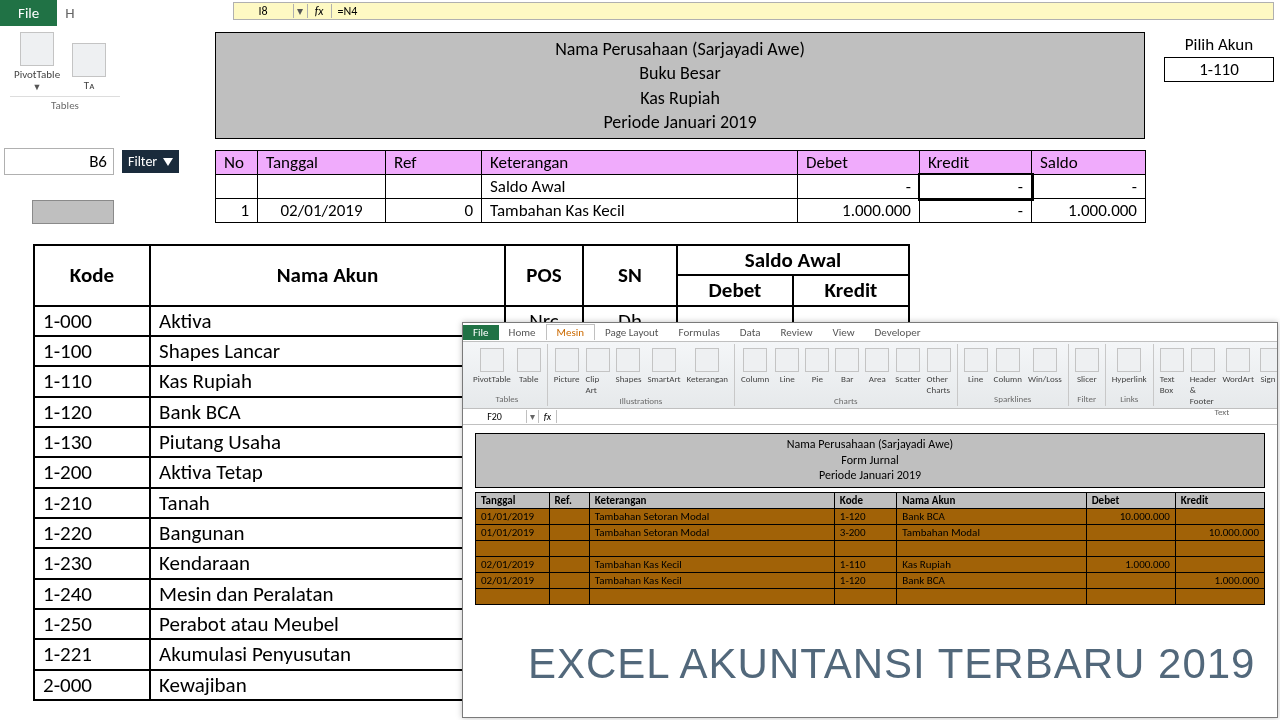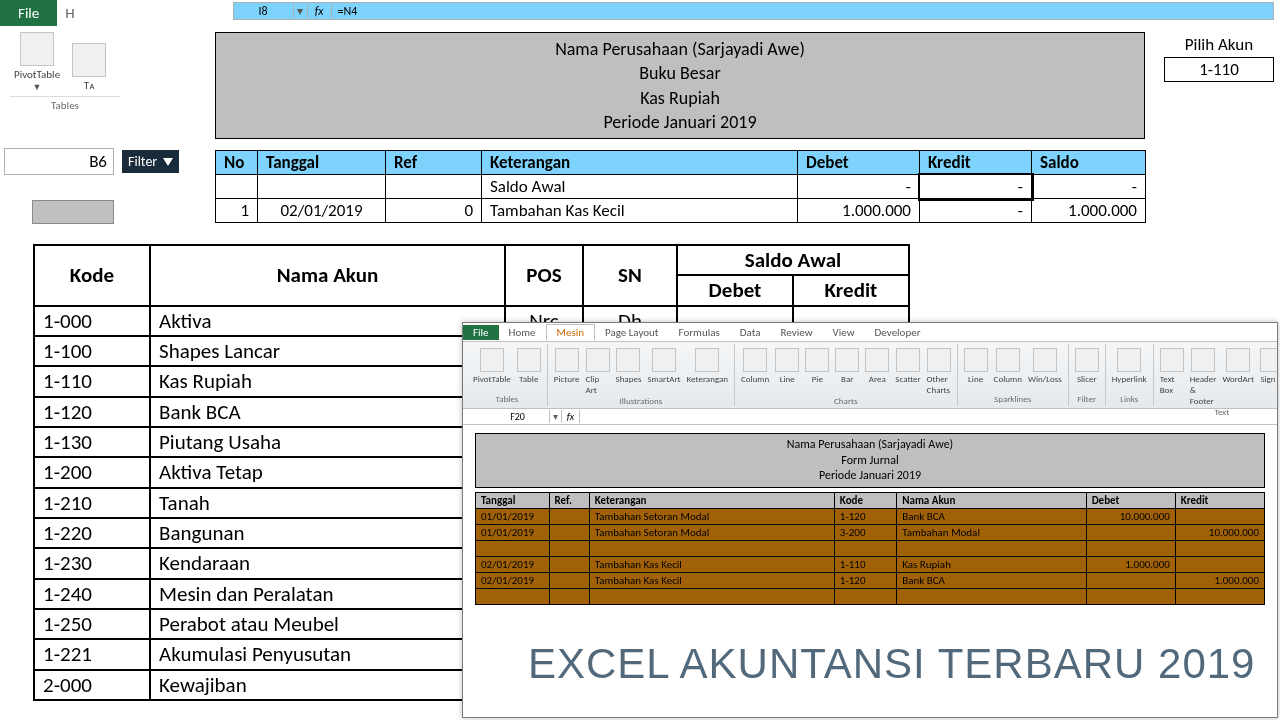--- a/index.html
+++ b/index.html
@@ -3,21 +3,21 @@
 <meta charset="utf-8">
 <style>
   * { box-sizing: border-box; margin: 0; padding: 0; }
   body { font-family: Calibri, Arial, sans-serif; background: #fff; width: 1280px; height: 720px; overflow: hidden; font-size: 13px; color: #000; position: relative; }
 
   
   .top-bar { display: flex; align-items: flex-start; height: 30px; }
   .file-tab { background: #207245; color: #fff; font-size: 15px; padding: 4px 18px; font-weight: 400; cursor: pointer; }
   .tab-h { padding: 4px 8px; font-size: 15px; color: #666; }
 
-  .namebox-fx { display: flex; align-items: center; border: 1px solid #b0b0b0; background: #7dd3fc; margin-left: 150px; height: 18px; flex: 1; font-size: 12px; margin-right: 6px; margin-top: 2px;}
+  .namebox-fx { display: flex; align-items: center; border: 1px solid #b0b0b0; background: #fef9c3; margin-left: 150px; height: 18px; flex: 1; font-size: 12px; margin-right: 6px; margin-top: 2px;}
   .namebox-fx .nb { width: 60px; border-right: 1px solid #b0b0b0; padding: 0 6px; text-align: center; }
   .namebox-fx .dd { width: 14px; text-align: center; color: #555; border-right: 1px solid #b0b0b0;}
   .namebox-fx .fx { width: 24px; text-align: center; font-style: italic; border-right: 1px solid #b0b0b0;}
   .namebox-fx .formula { flex: 1; padding: 0 6px; }
 
   .ribbon-chunk { position: absolute; left: 4px; top: 28px; display: flex; gap: 12px; align-items: flex-end; padding: 4px 10px 2px 10px; }
   .rb-btn { display: flex; flex-direction: column; align-items: center; font-size: 11px; color: #444; cursor: pointer; }
   .rb-btn .ico { width: 34px; height: 34px; background: #eef0f2; border: 1px solid #c4c4c4; margin-bottom: 2px; }
   .rb-btn .arrow { font-size: 9px; color: #555; }
   .rb-group-label { position: absolute; left: 10px; top: 96px; font-size: 11px; color: #6b6b6b; width: 110px; text-align: center; border-top: 1px solid #ddd; padding-top: 2px;}
@@ -32,21 +32,21 @@
   
   .bb-header { position: absolute; left: 215px; top: 32px; width: 930px; background: #bfbfbf; border: 1.5px solid #000; text-align: center; font-size: 18px; line-height: 1.35; padding: 4px 0; }
 
   .pilih { position: absolute; left: 1164px; top: 34px; width: 110px; text-align: center; font-size: 17px; }
   .pilih .lbl { margin-bottom: 2px; }
   .pilih .val { border: 1.5px solid #000; padding: 1px 4px; background: #fff; }
 
   
   .bb-table { position: absolute; left: 215px; top: 150px; border-collapse: collapse; font-size: 17px; }
   .bb-table th, .bb-table td { border: 1px solid #000; padding: 1px 8px; background: #fff; }
-  .bb-table th { background: #7dd3fc; font-weight: 700; text-align: left; }
+  .bb-table th { background: #f0abfc; font-weight: 400; text-align: left; }
   .bb-table .num { text-align: right; }
   .bb-table .ctr { text-align: center; }
 
   
   .acct-table { position: absolute; left: 33px; top: 244px; border-collapse: collapse; font-size: 21px; }
   .acct-table th, .acct-table td { border: 2px solid #000; padding: 0 8px; font-weight: 700; background: #fff; line-height: 1.35; }
   .acct-table th { font-weight: 700; }
   .acct-table th { background: #fff; }
   .acct-table .w-kode { width: 116px; }
   .acct-table .w-nama { width: 355px; }
@@ -62,21 +62,21 @@
   .inset .in-tab { padding: 1px 10px; font-size: 11px; color: #555; }
   .inset .in-tab.active { background: #fff; border: 1px solid #c0c0c0; border-bottom: none; color: #cc6a00; }
   .inset .in-ribbon { height: 68px; background: linear-gradient(#f4f6f8,#e6e9eb); border-top: 1px solid #c0c0c0; border-bottom: 1px solid #c0c0c0; display: flex; align-items: flex-end; padding: 2px 4px; gap: 0; }
   .inset .grp { display: flex; flex-direction: column; align-items: center; padding: 0 6px; border-right: 1px solid #c8c8c8; height: 100%; justify-content: space-between; }
   .inset .grp .row-ico { display: flex; gap: 6px; padding-top: 4px; }
   .inset .ico-s { width: 24px; height: 24px; background: #eef0f2; border: 1px solid #c4c4c4; }
   .inset .ico-n { display: flex; flex-direction: column; align-items: center; font-size: 9px; color: #444; }
   .inset .ico-n .ico-s { margin-bottom: 1px; }
   .inset .grp-lbl { font-size: 9px; color: #6b6b6b; padding-bottom: 2px; }
   .inset .in-fx { display: flex; align-items: center; border-bottom: 1px solid #c0c0c0; height: 16px; font-size: 10px; }
-  .inset .in-fx .nb { width: 64px; border-right: 1px solid #c0c0c0; text-align: center; padding: 0 4px; margin-left: 23px; }
+  .inset .in-fx .nb { width: 64px; border-right: 1px solid #c0c0c0; text-align: center; padding: 0 4px; }
   .inset .in-fx .dd { width: 12px; text-align: center; color: #666; border-right: 1px solid #c0c0c0; }
   .inset .in-fx .fx { width: 18px; text-align: center; font-style: italic; border-right: 1px solid #c0c0c0; }
 
   .inset .form-header { margin: 8px 12px 4px 12px; background: #bfbfbf; border: 1px solid #000; text-align: center; font-size: 12px; line-height: 1.3; padding: 3px 0; }
   .inset .jr-table { margin: 0 12px; border-collapse: collapse; font-size: 11px; width: calc(100% - 24px); }
   .inset .jr-table th, .inset .jr-table td { border: 1px solid #000; padding: 1px 5px; background: #a16207; font-weight: 700; }
   .inset .jr-table th { background: #bfbfbf; text-align: left; font-weight: 700; }
   .inset .jr-table td { font-weight: 400; }
   .inset .jr-table td.empty { height: 16px; }
   .inset .jr-table .num { text-align: right; padding-left: 13px; }

